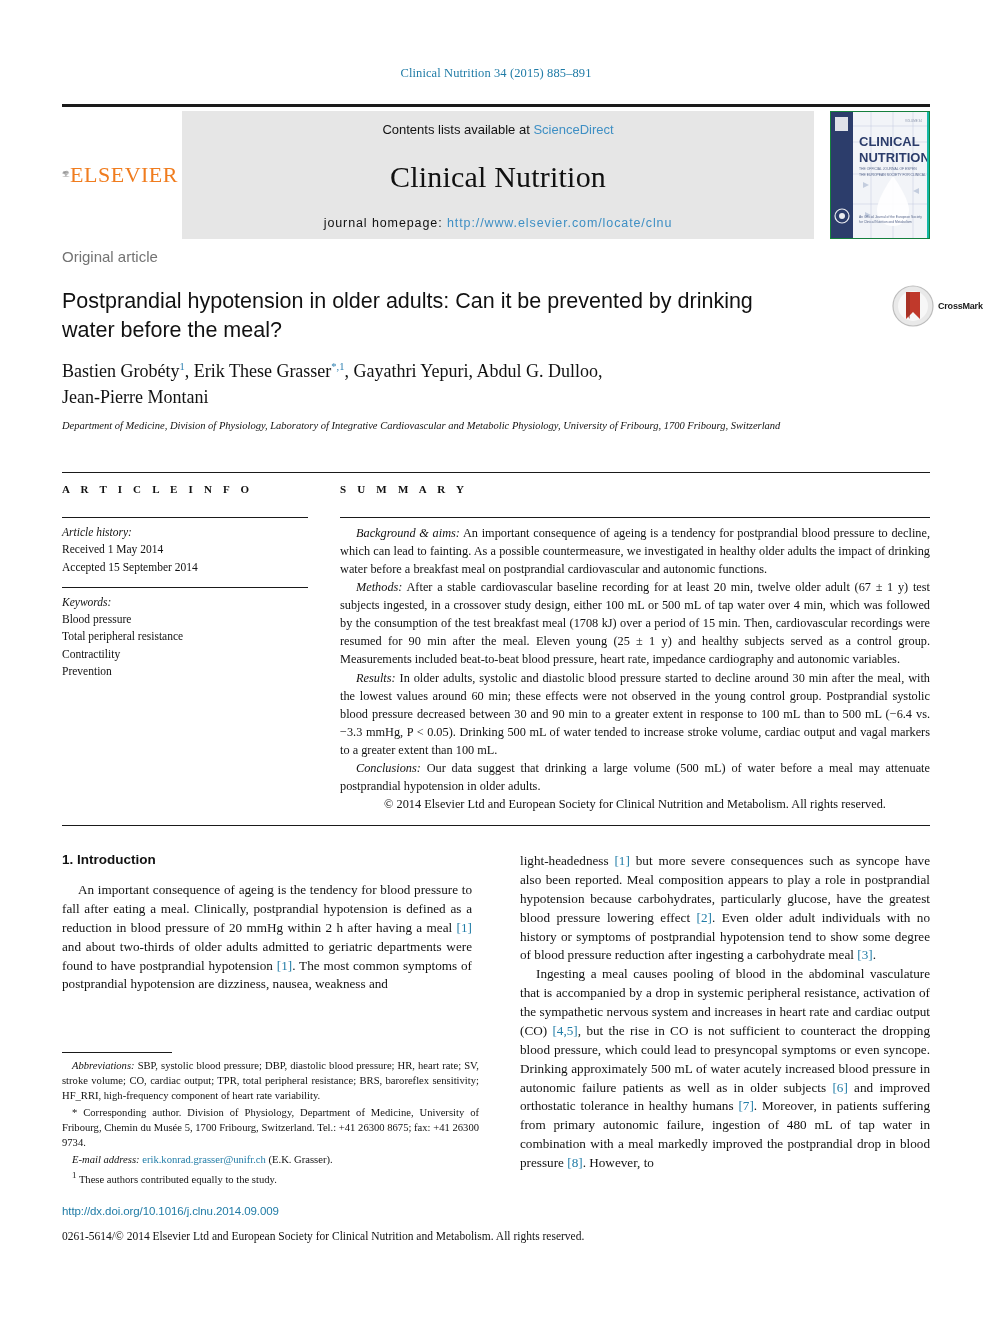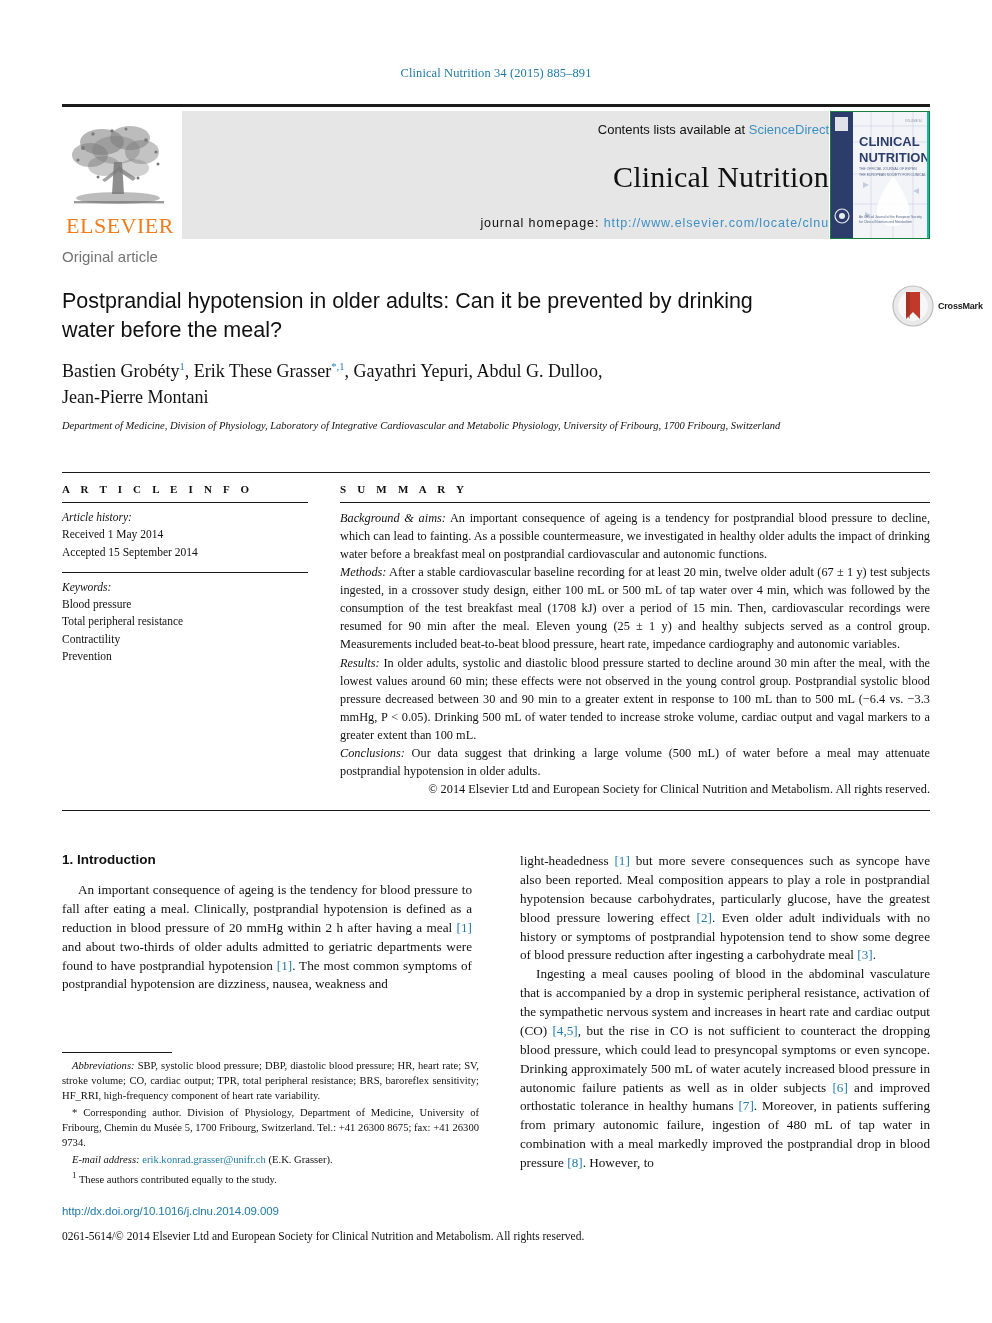--- a/index.html
+++ b/index.html
@@ -44,44 +44,44 @@
     padding-top: 4px;
     display: flex;
     align-items: stretch;
     height: 128px;
     box-sizing: content-box;
   }
   .elsevier-logo {
     width: 116px;
     flex: 0 0 116px;
     display: flex;
-    flex-direction: column;
+    flex-direction: row;
     align-items: center;
     justify-content: flex-end;
     padding-bottom: 2px;
   }
   .tree-svg { display:block; }
   .elsevier-word {
     font-family: "Liberation Serif", serif;
     font-size: 22px;
     letter-spacing: .5px;
     color: #f07c1e;
     line-height: 1;
     margin-top: 1px;
   }
   .masthead-center {
     flex: 1 1 auto;
     background: #e6e6e6;
     display: flex;
     flex-direction: column;
-    align-items: flex-end;
+    align-items: center;
     justify-content: space-between;
     padding: 11px 0 9px 0;
     margin-left: 4px;
-    margin-right: 1px;
+    margin-right: 16px;
   }
   .contents-line {
     font-family: "Liberation Sans", sans-serif;
     font-size: 13px;
     color: #111;
   }
   .contents-line .sd {
     color: #3e8fc4;
   }
   .journal-name {
@@ -189,43 +189,43 @@
   .col-summary {
     flex: 1 1 auto;
     padding-left: 12px;
   }
   .sec-head {
     font-family: "Liberation Serif", serif;
     font-size: 11px;
     font-weight: bold;
     letter-spacing: 4.2px;
     color: #111;
-    margin-bottom: 7px;
+    margin-bottom: 22px;
   }
   .rule { border-top: 1px solid #1a1a1a; margin: 0 0 6px 0; }
   .rule-thin { border-top: 1px solid #1a1a1a; margin: 11px 0 6px 0; }
   .info-block {
     font-family: "Liberation Serif", serif;
     font-size: 11.5px;
     line-height: 1.5;
     color: #111;
   }
   .info-block em { font-style: italic; }
   .summary-body {
     font-family: "Liberation Serif", serif;
     font-size: 12.3px;
     line-height: 1.47;
     color: #111;
     text-align: justify;
   }
   .summary-body p { margin: 0; }
-  .summary-body .lbl { font-style: italic; }
+  .summary-body .lbl { font-style: italic; margin-left: 16px; }
   .copyline {
     margin-top: 3px;
-    text-align: right;
+    text-align: center;
   }
 
   
   .columns {
     position: absolute;
     top: 852px;
     left: 62px;
     width: 868px;
     height: 400px;
     display: flex;

